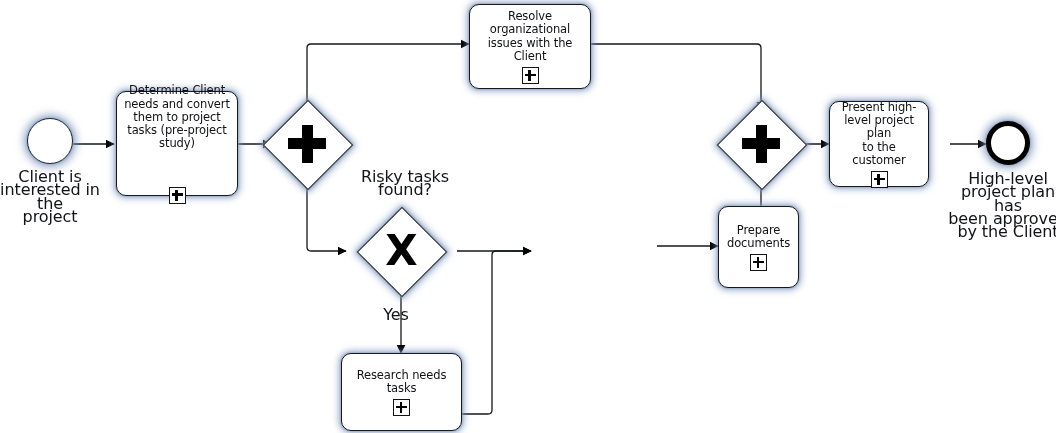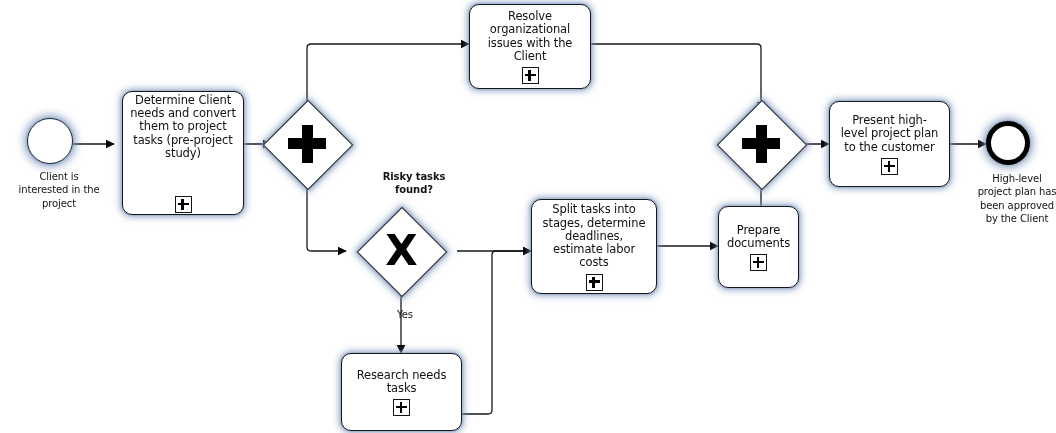--- a/index.html
+++ b/index.html
@@ -135,27 +135,26 @@
   .event.start {
     border: 1.6px solid #1d2735;
   }
   .event.end {
     border: 5px solid #000000;
   }
 
   
   .flow-label, .node-caption {
     position: absolute;
-    font-size: 10px;
+    font-size: 16px;
     line-height: 13.3px;
     color: #111317;
     text-align: center;
     white-space: pre-line;
     letter-spacing: -0.1px;
-    margin-left: 9px;
   }
 </style>
 </head>
 <body>
 
 <div id="canvas">
 
   <svg class="edges" viewBox="0 0 1056 433" xmlns="http://www.w3.org/2000/svg">
     <defs>
       <marker id="arrow" viewBox="0 0 10 10" refX="9.2" refY="5" markerWidth="7" markerHeight="7" orient="auto-start-reverse">
@@ -188,21 +187,21 @@
 
       <path d="M 950 144 L 986 144"></path>
     </g>
   </svg>
 
   <div class="node event start" style="left:27px; top:118px; width:46px; height:46px;"></div>
   <div class="node-caption" style="left:0px; top:170px; width:100px;">Client is
 interested in the
 project</div>
 
-  <div class="node task" style="left:122px; top:91px; width:122px; height:124px;gap:32px;">
+  <div class="node task" style="left:116px; top:91px; width:122px; height:105px;gap:32px;">
     <div class="task-label">Determine Client
 needs and convert
 them to project
 tasks (pre-project
 study)</div>
     <div class="subproc-marker"></div>
   </div>
 
   <div class="node gateway" style="left:263px; top:100px; width:88px; height:88px;">
     <div class="gw-diamond"></div>
@@ -214,52 +213,44 @@
 organizational
 issues with the
 Client</div>
     <div class="subproc-marker"></div>
   </div>
 
   <div class="node gateway" style="left:357px; top:207px; width:88px; height:88px;">
     <div class="gw-diamond"></div>
     <div class="gw-sym exclusive">X</div>
   </div>
-  <div class="flow-label" style="left:352px; top:170px; width:106px;font-weight:bold;">Risky tasks
+  <div class="flow-label" style="left:352px; top:170px; width:106px;">Risky tasks
 found?</div>
 
   <div class="flow-label" style="left:366px; top:308px; width:60px;">Yes</div>
 
   <div class="node task" style="left:341px; top:353px; width:121px; height:78px;">
     <div class="task-label">Research needs
 tasks</div>
     <div class="subproc-marker"></div>
   </div>
 
-  <div class="node task" style="left:531px; top:199px; width:126px; height:95px;">
-    <div class="task-label">Split tasks into
-stages, determine
-deadlines,
-estimate labor
-costs</div>
-    <div class="subproc-marker"></div>
-  </div>
 
   <div class="node task" style="left:718px; top:206px; width:81px; height:82px;">
     <div class="task-label">Prepare
 documents</div>
     <div class="subproc-marker"></div>
   </div>
 
   <div class="node gateway" style="left:717px; top:100px; width:88px; height:88px;">
     <div class="gw-diamond"></div>
     <div class="gw-sym parallel"></div>
   </div>
 
-  <div class="node task" style="left:829px; top:101px; width:121px; height:86px;">
+  <div class="node task" style="left:829px; top:101px; width:100px; height:86px;">
     <div class="task-label">Present high-
 level project plan
 to the customer</div>
     <div class="subproc-marker"></div>
   </div>
 
   <div class="node event end" style="left:986px; top:121px; width:44px; height:44px;"></div>
   <div class="node-caption" style="left:946px; top:172px; width:124px;">High-level
 project plan has
 been approved

